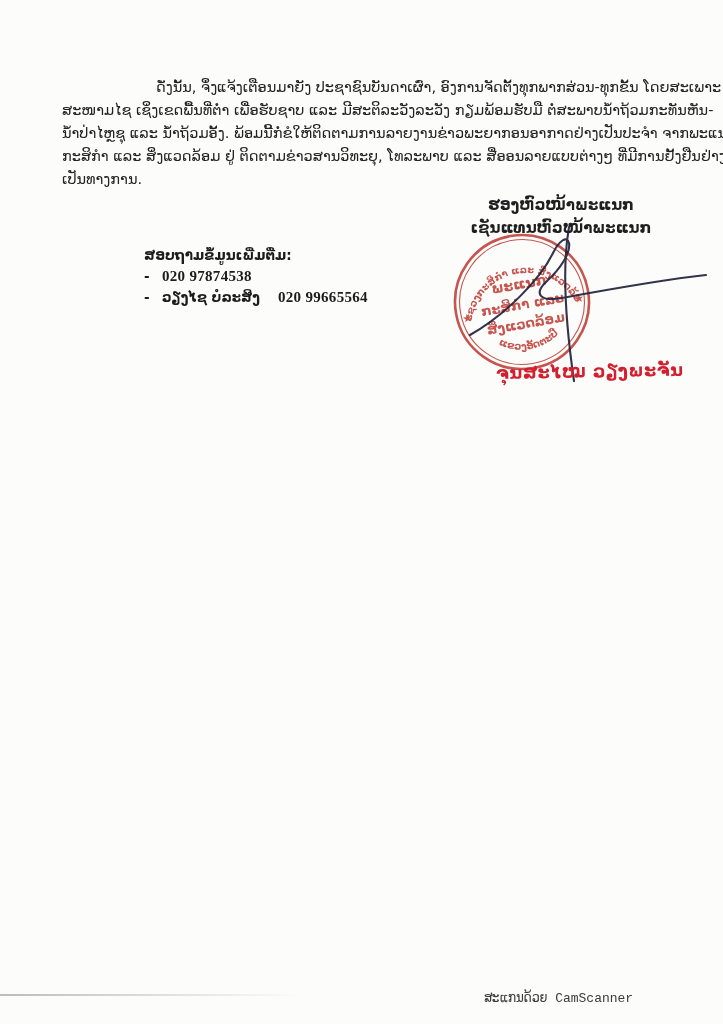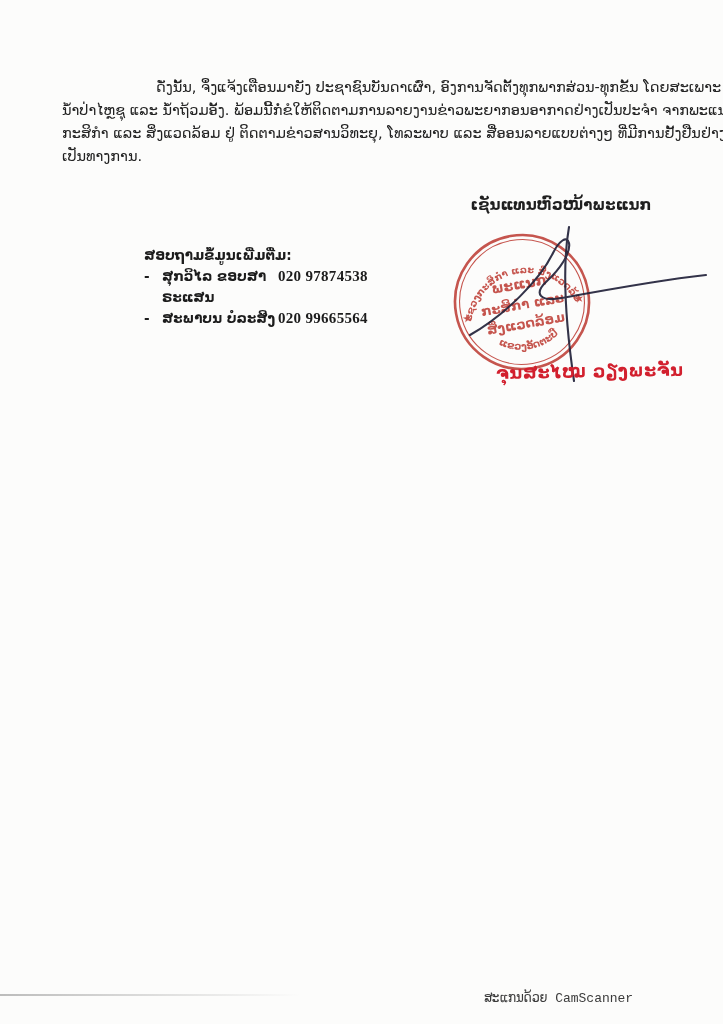--- a/index.html
+++ b/index.html
@@ -71,39 +71,40 @@
     font-size:13px;color:#3a3a3a;font-weight:500;
   }
 </style>
 </head>
 <body>
 
 <div class="page">
 
   <div class="body-par">
     <div class="line indent">ດັ່ງນັ້ນ, ຈຶ່ງແຈ້ງເຕືອນມາຍັງ ປະຊາຊົນບັນດາເຜົ່າ, ອົງການຈັດຕັ້ງທຸກພາກສ່ວນ-ທຸກຂັ້ນ ໂດຍສະເພາະ ເມືອງ</div>
+    <div class="line">ສະໜາມໄຊ ເຊິ່ງເຂດພື້ນທີ່ຕ່ຳ ເພື່ອຮັບຊາບ ແລະ ມີສະຕິລະວັງລະວັງ ກຽມພ້ອມຮັບມື ຕໍ່ສະພາບນ້ຳຖ້ວມກະທັນຫັນ-</div>
     <div class="line">ນ້ຳປ່າໄຫຼຊຸ ແລະ ນ້ຳຖ້ວມອັ້ງ. ພ້ອມນີ້ກໍ່ຂໍໃຫ້ຕິດຕາມການລາຍງານຂ່າວພະຍາກອນອາກາດຢ່າງເປັນປະຈຳ ຈາກພະແນກ</div>
     <div class="line">ກະສິກຳ ແລະ ສິ່ງແວດລ້ອມ ຢູ່ ຕິດຕາມຂ່າວສານວິທະຍຸ, ໂທລະພາບ ແລະ ສື່ອອນລາຍແບບຕ່າງໆ ທີ່ມີການຢັ້ງຢືນຢ່າງ</div>
     <div class="line">ເປັນທາງການ.</div>
   </div>
 
   <div class="sig-titles">
+    <div>ຮອງຫົວໜ້າພະແນກ</div>
     <div>ເຊັນແທນຫົວໜ້າພະແນກ</div>
   </div>
 
   <div class="contact">
     <div>ສອບຖາມຂໍ້ມູນເພີ່ມຕື່ມ:</div>
     <div class="row">
       <span class="dash">-</span>
-      <span class="name">ສຸກວິໄລ ຂອບສາຣະແສນ</span>
       <span class="phone">020 97874538</span>
     </div>
     <div class="row">
       <span class="dash">-</span>
-      <span class="name">ສະພາບນ ບໍລະສິງ</span>
+      <span class="name">ວຽງໄຊ ບໍລະສິງ</span>
       <span class="phone">020 99665564</span>
     </div>
   </div>
 
   <div class="stamp">
     <svg width="146" height="142" viewBox="0 0 140 140">
       <g fill="none" stroke="#c0443c">
         <circle cx="70" cy="70" r="66" stroke-width="2.6"></circle>
         <circle cx="70" cy="70" r="61.5" stroke-width="1.1"></circle>
       </g>

